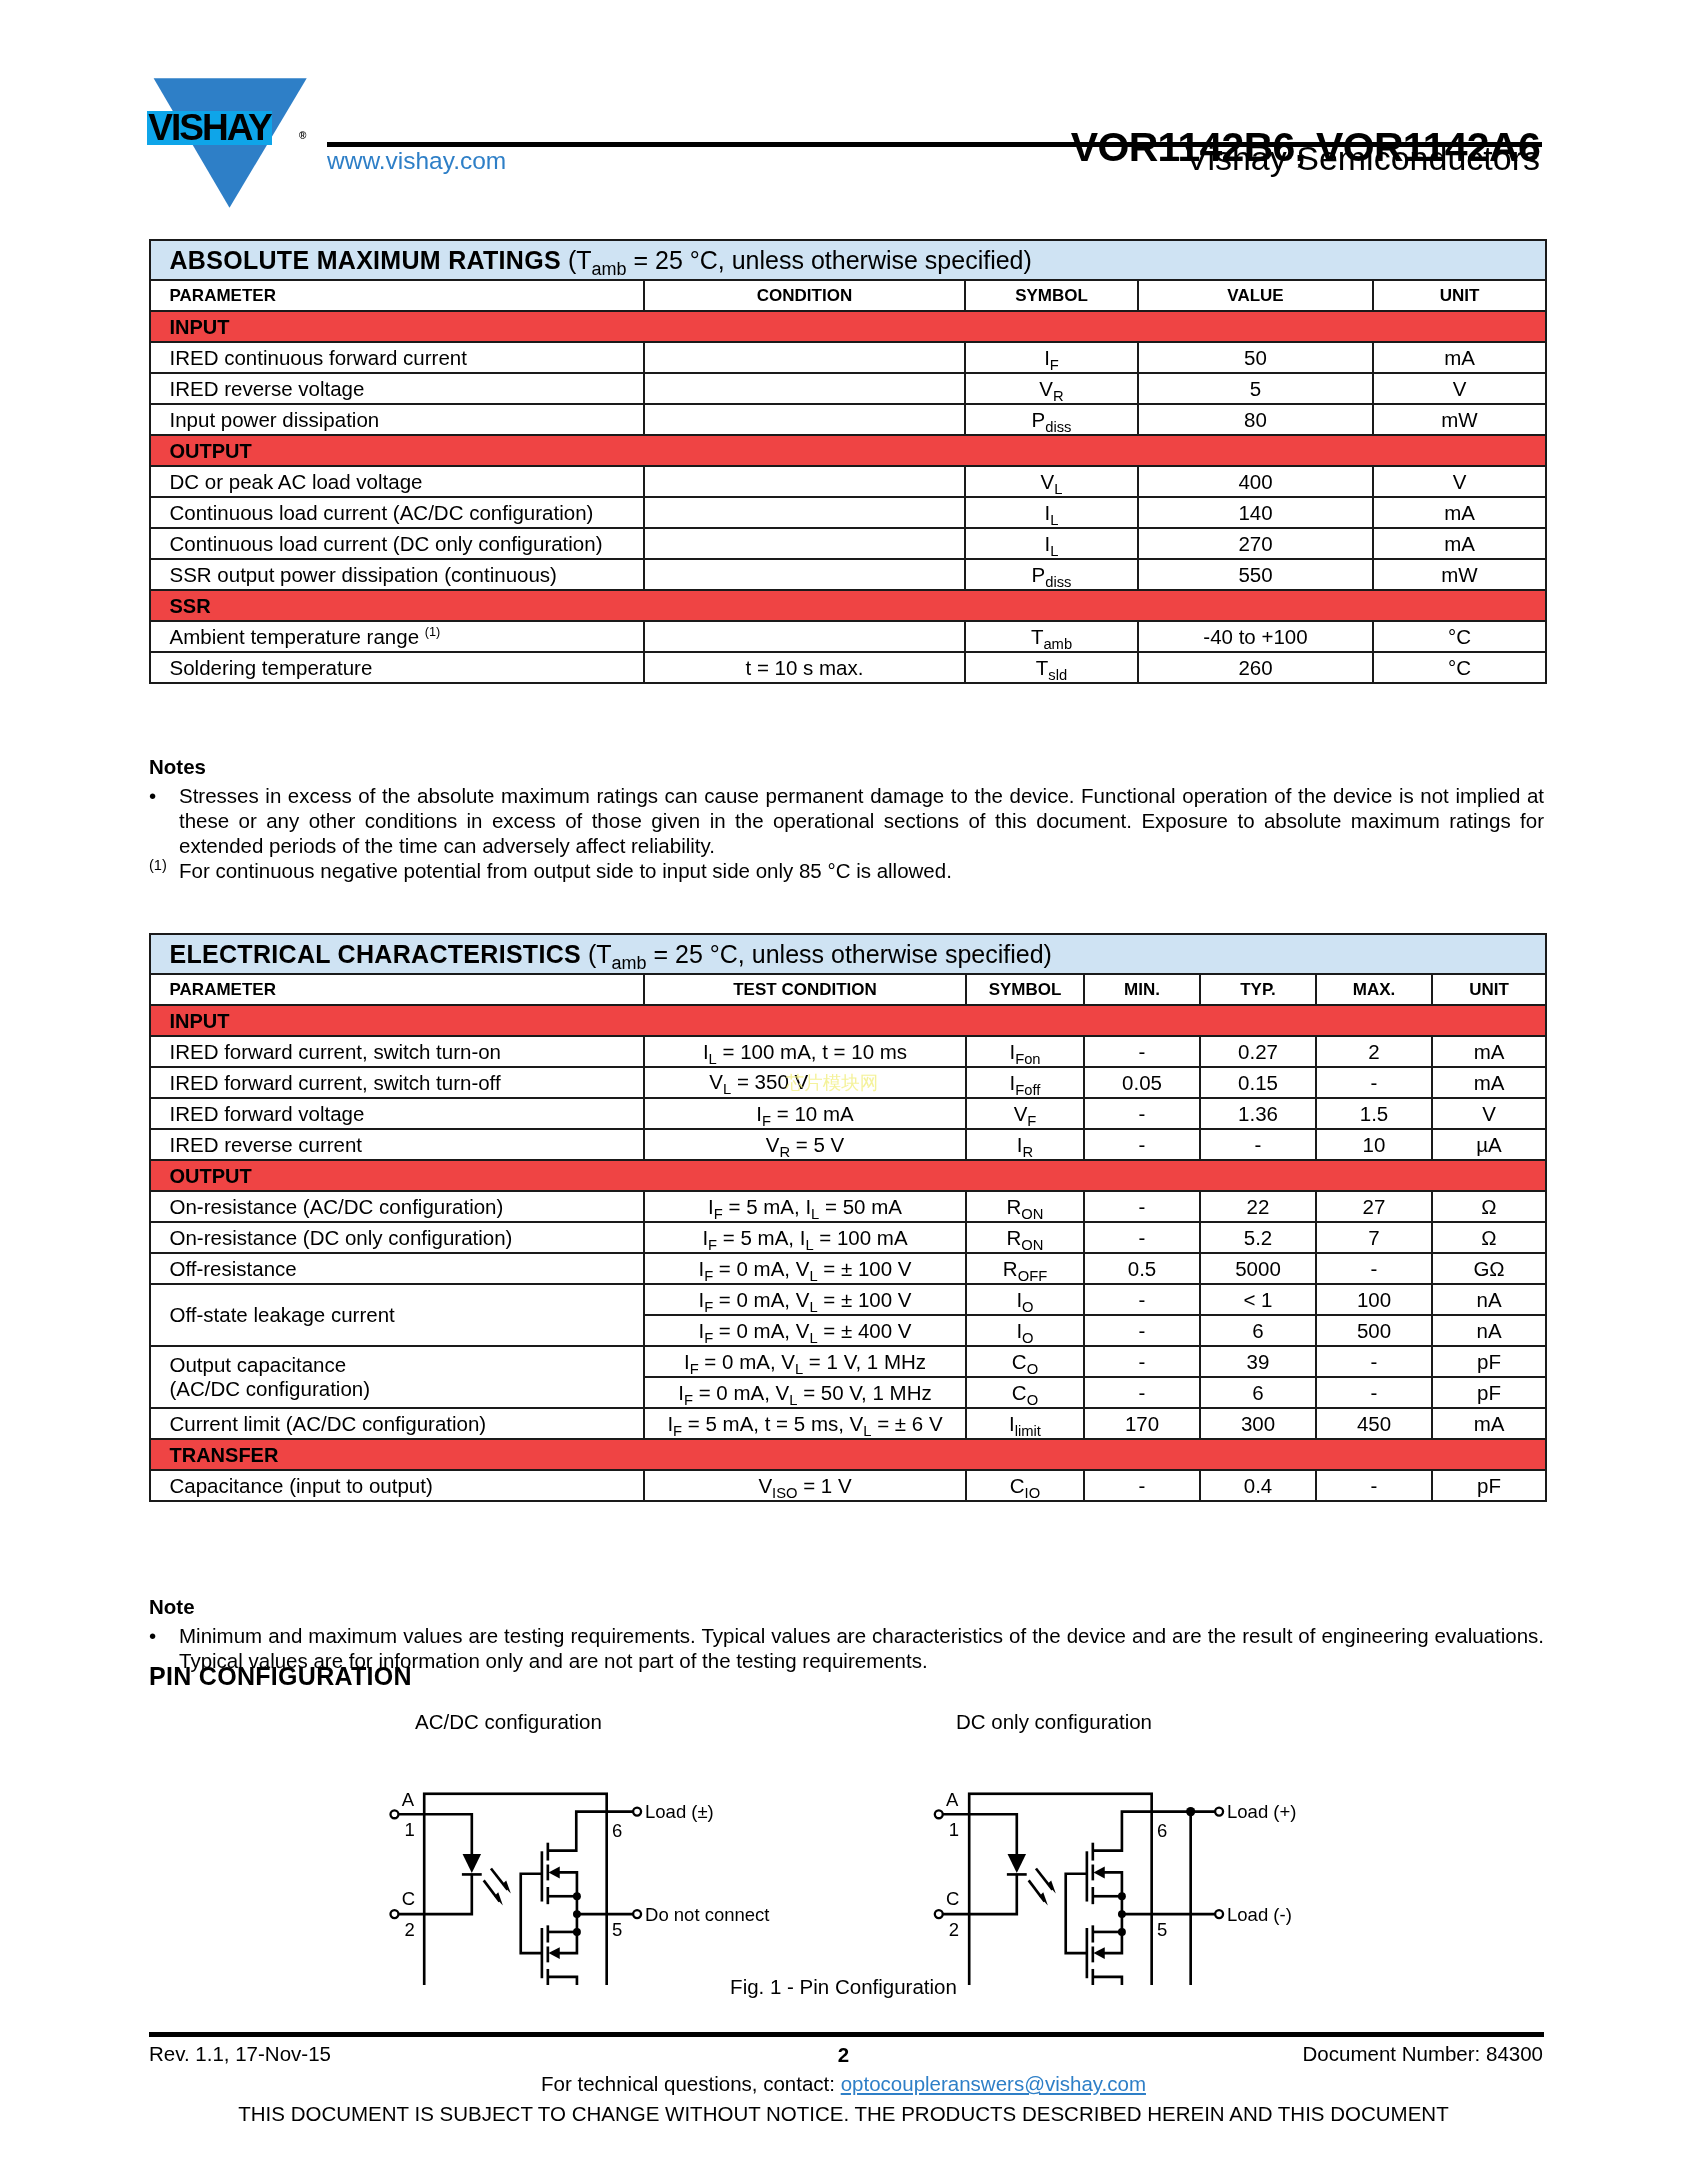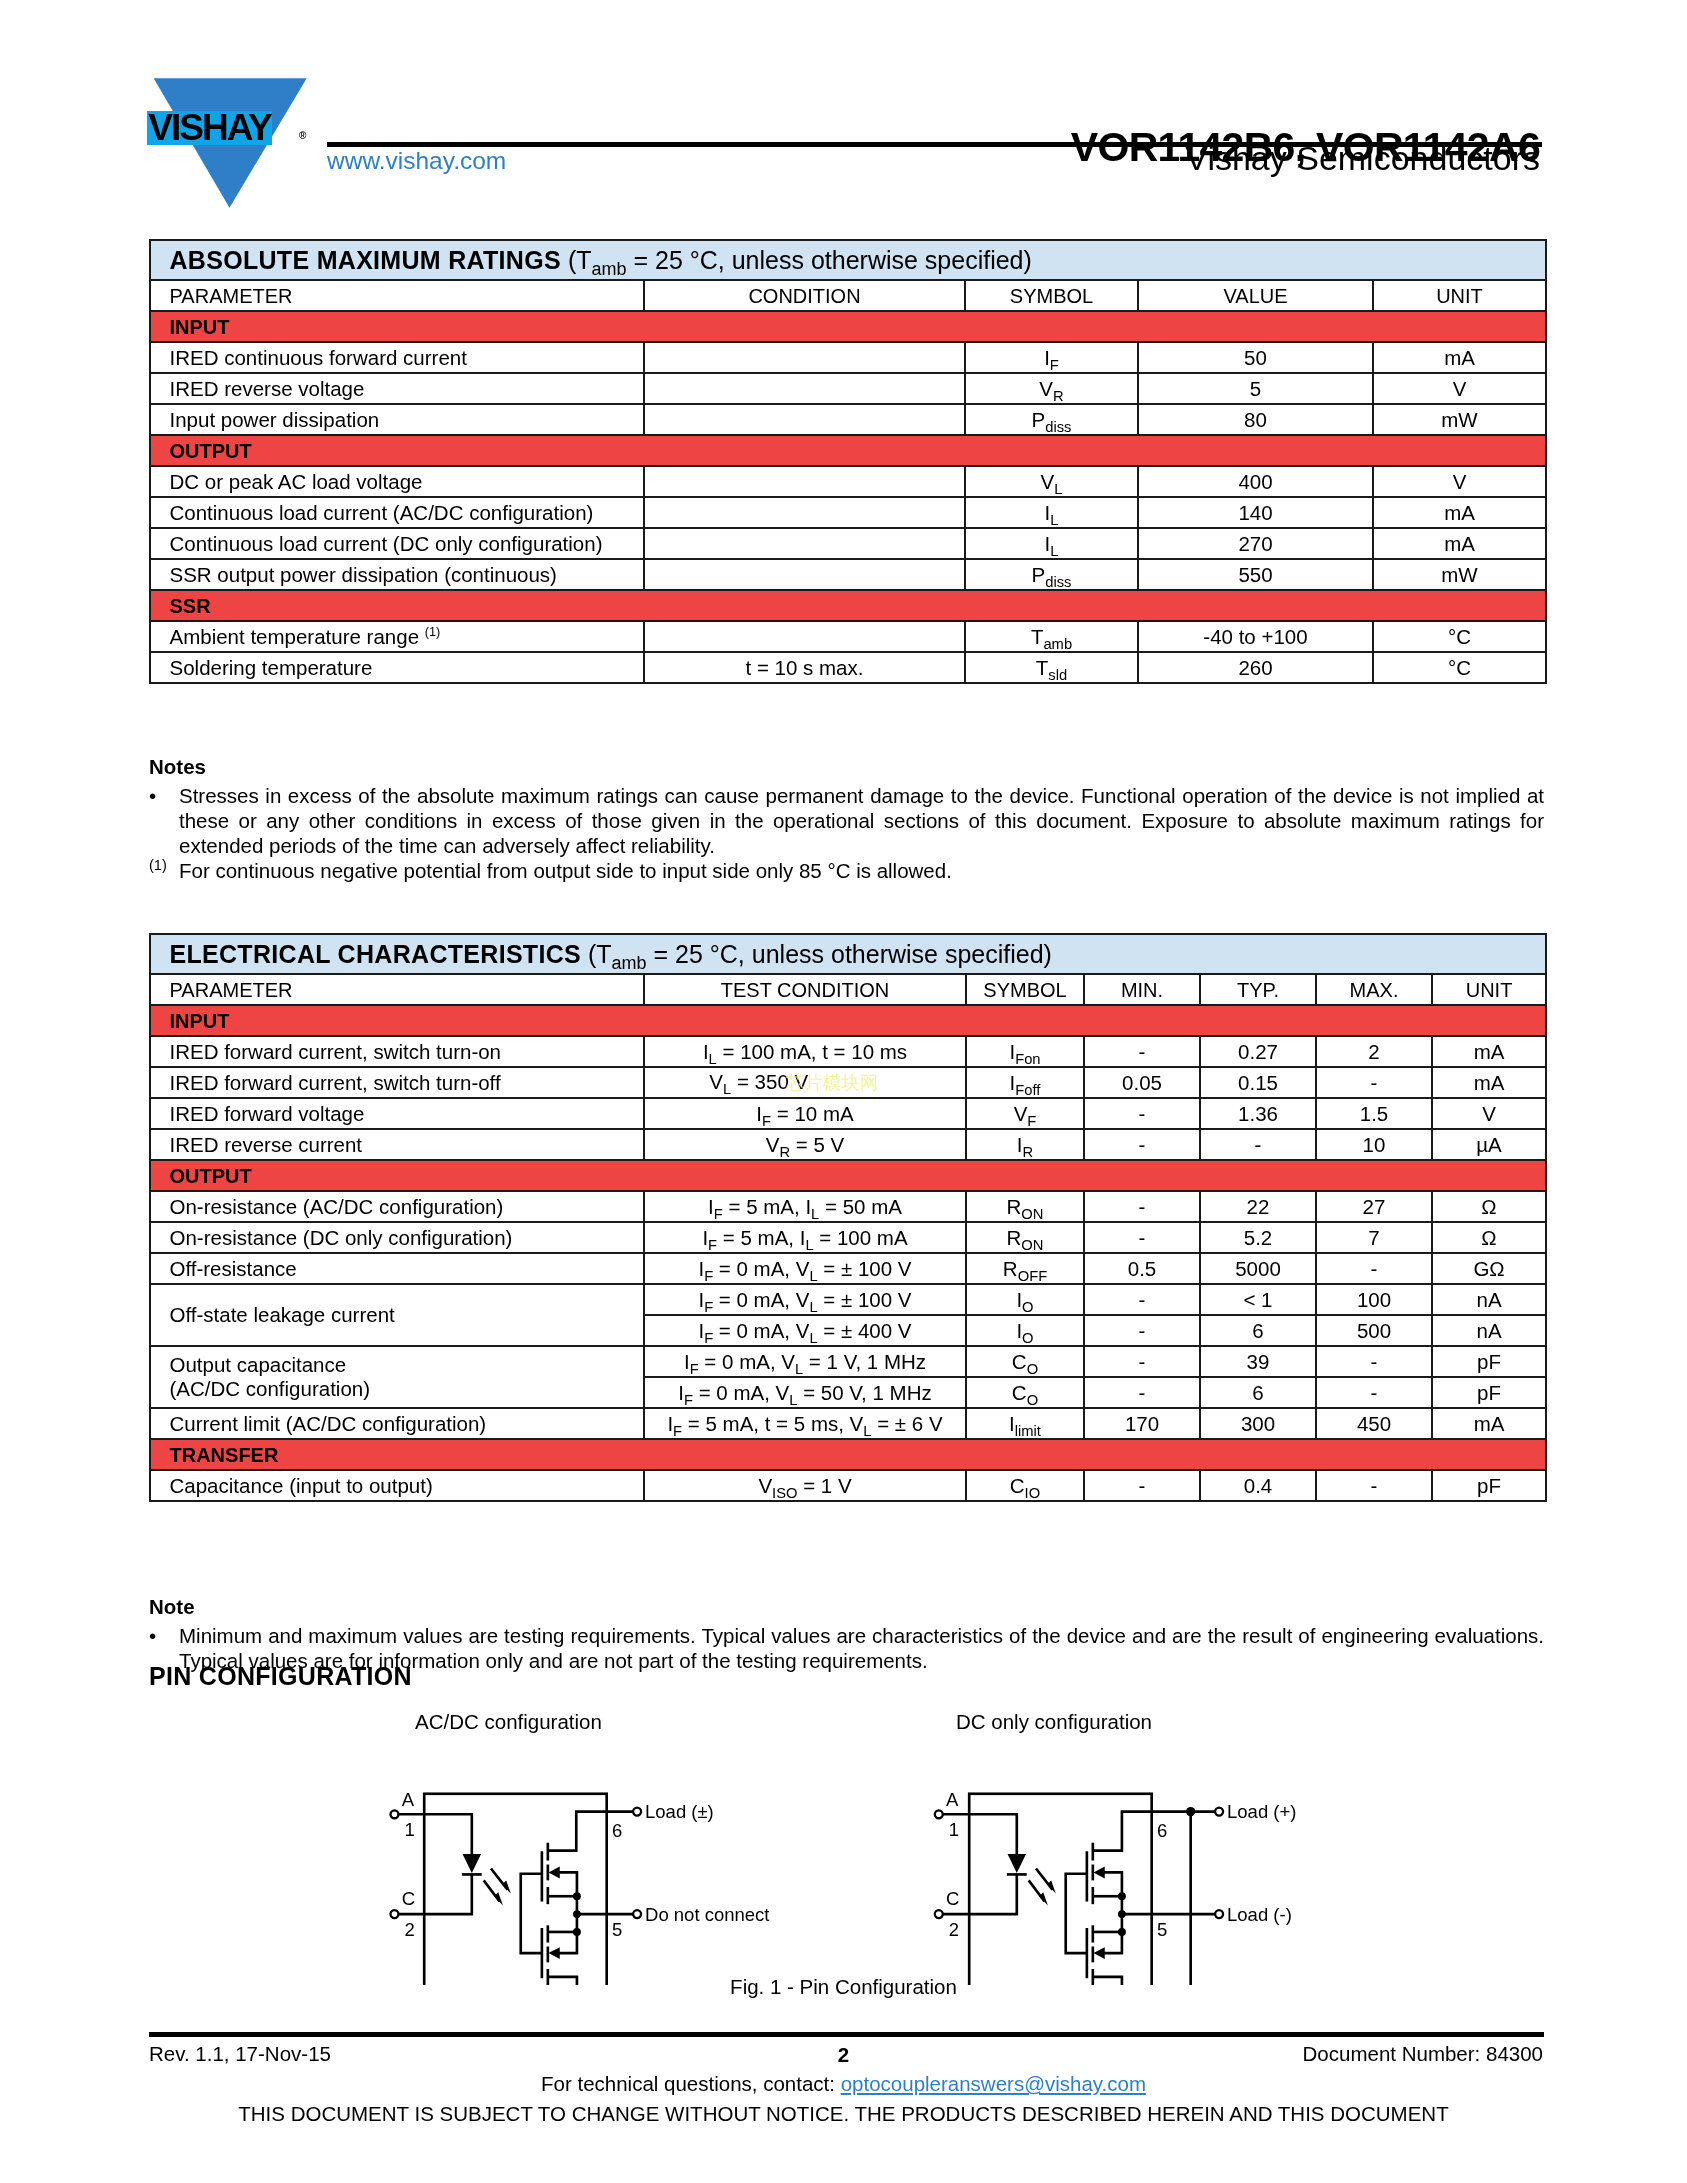--- a/index.html
+++ b/index.html
@@ -15,21 +15,21 @@
   #header-rule { left: 327px; top: 142px; width: 1215px; height: 5.3px; background: #000; }
   #site-url { left: 327px; top: 147px; font-size: 24.5px; color: #2e7fc7; }
   #doc-title { right: 147px; top: 88px; font-size: 41px; font-weight: bold; letter-spacing: -0.7px; margin-top: 36px; }
   #company { right: 147px; top: 139px; font-size: 34px; }
 
   
   table.spec { position: absolute; left: 149px; width: 1395px; border-collapse: collapse;
                table-layout: fixed; font-size: 20.5px; }
   table.spec td, table.spec th { border: 2px solid #1a1a1a; padding: 0 18.5px; height: 29px;
                                  line-height: 24px; vertical-align: middle; }
-  table.spec th { font-weight: normal; font-size: 20px; background: #fff; margin-top: 48px; }
+  table.spec th { font-weight: bold; font-size: 17px; background: #fff; margin-top: 48px; }
   table.spec .title-row td { background: #cfe3f3; height: 38px; font-size: 25px; }
   table.spec .title-row .title-bold { font-weight: 900; font-size: 25px; letter-spacing: 0.3px; }
   table.spec .section td { background: #ef4444; font-weight: bold; font-size: 20px; }
   table.spec td.c { text-align: center; padding: 0 2.6px; }
   table.spec th.c { text-align: center; padding: 0 2.6px; }
   table.spec td.l, table.spec th.l { text-align: left; }
   sub { font-size: 0.72em; vertical-align: -0.35em; line-height: 0; }
   sup { font-size: 0.62em; vertical-align: 0.6em; line-height: 0; }
   .watermark { color: #f3f08a; font-size: 18.5px; position: relative; left: -22.5px; top: 0; opacity: 0.85; }
 

